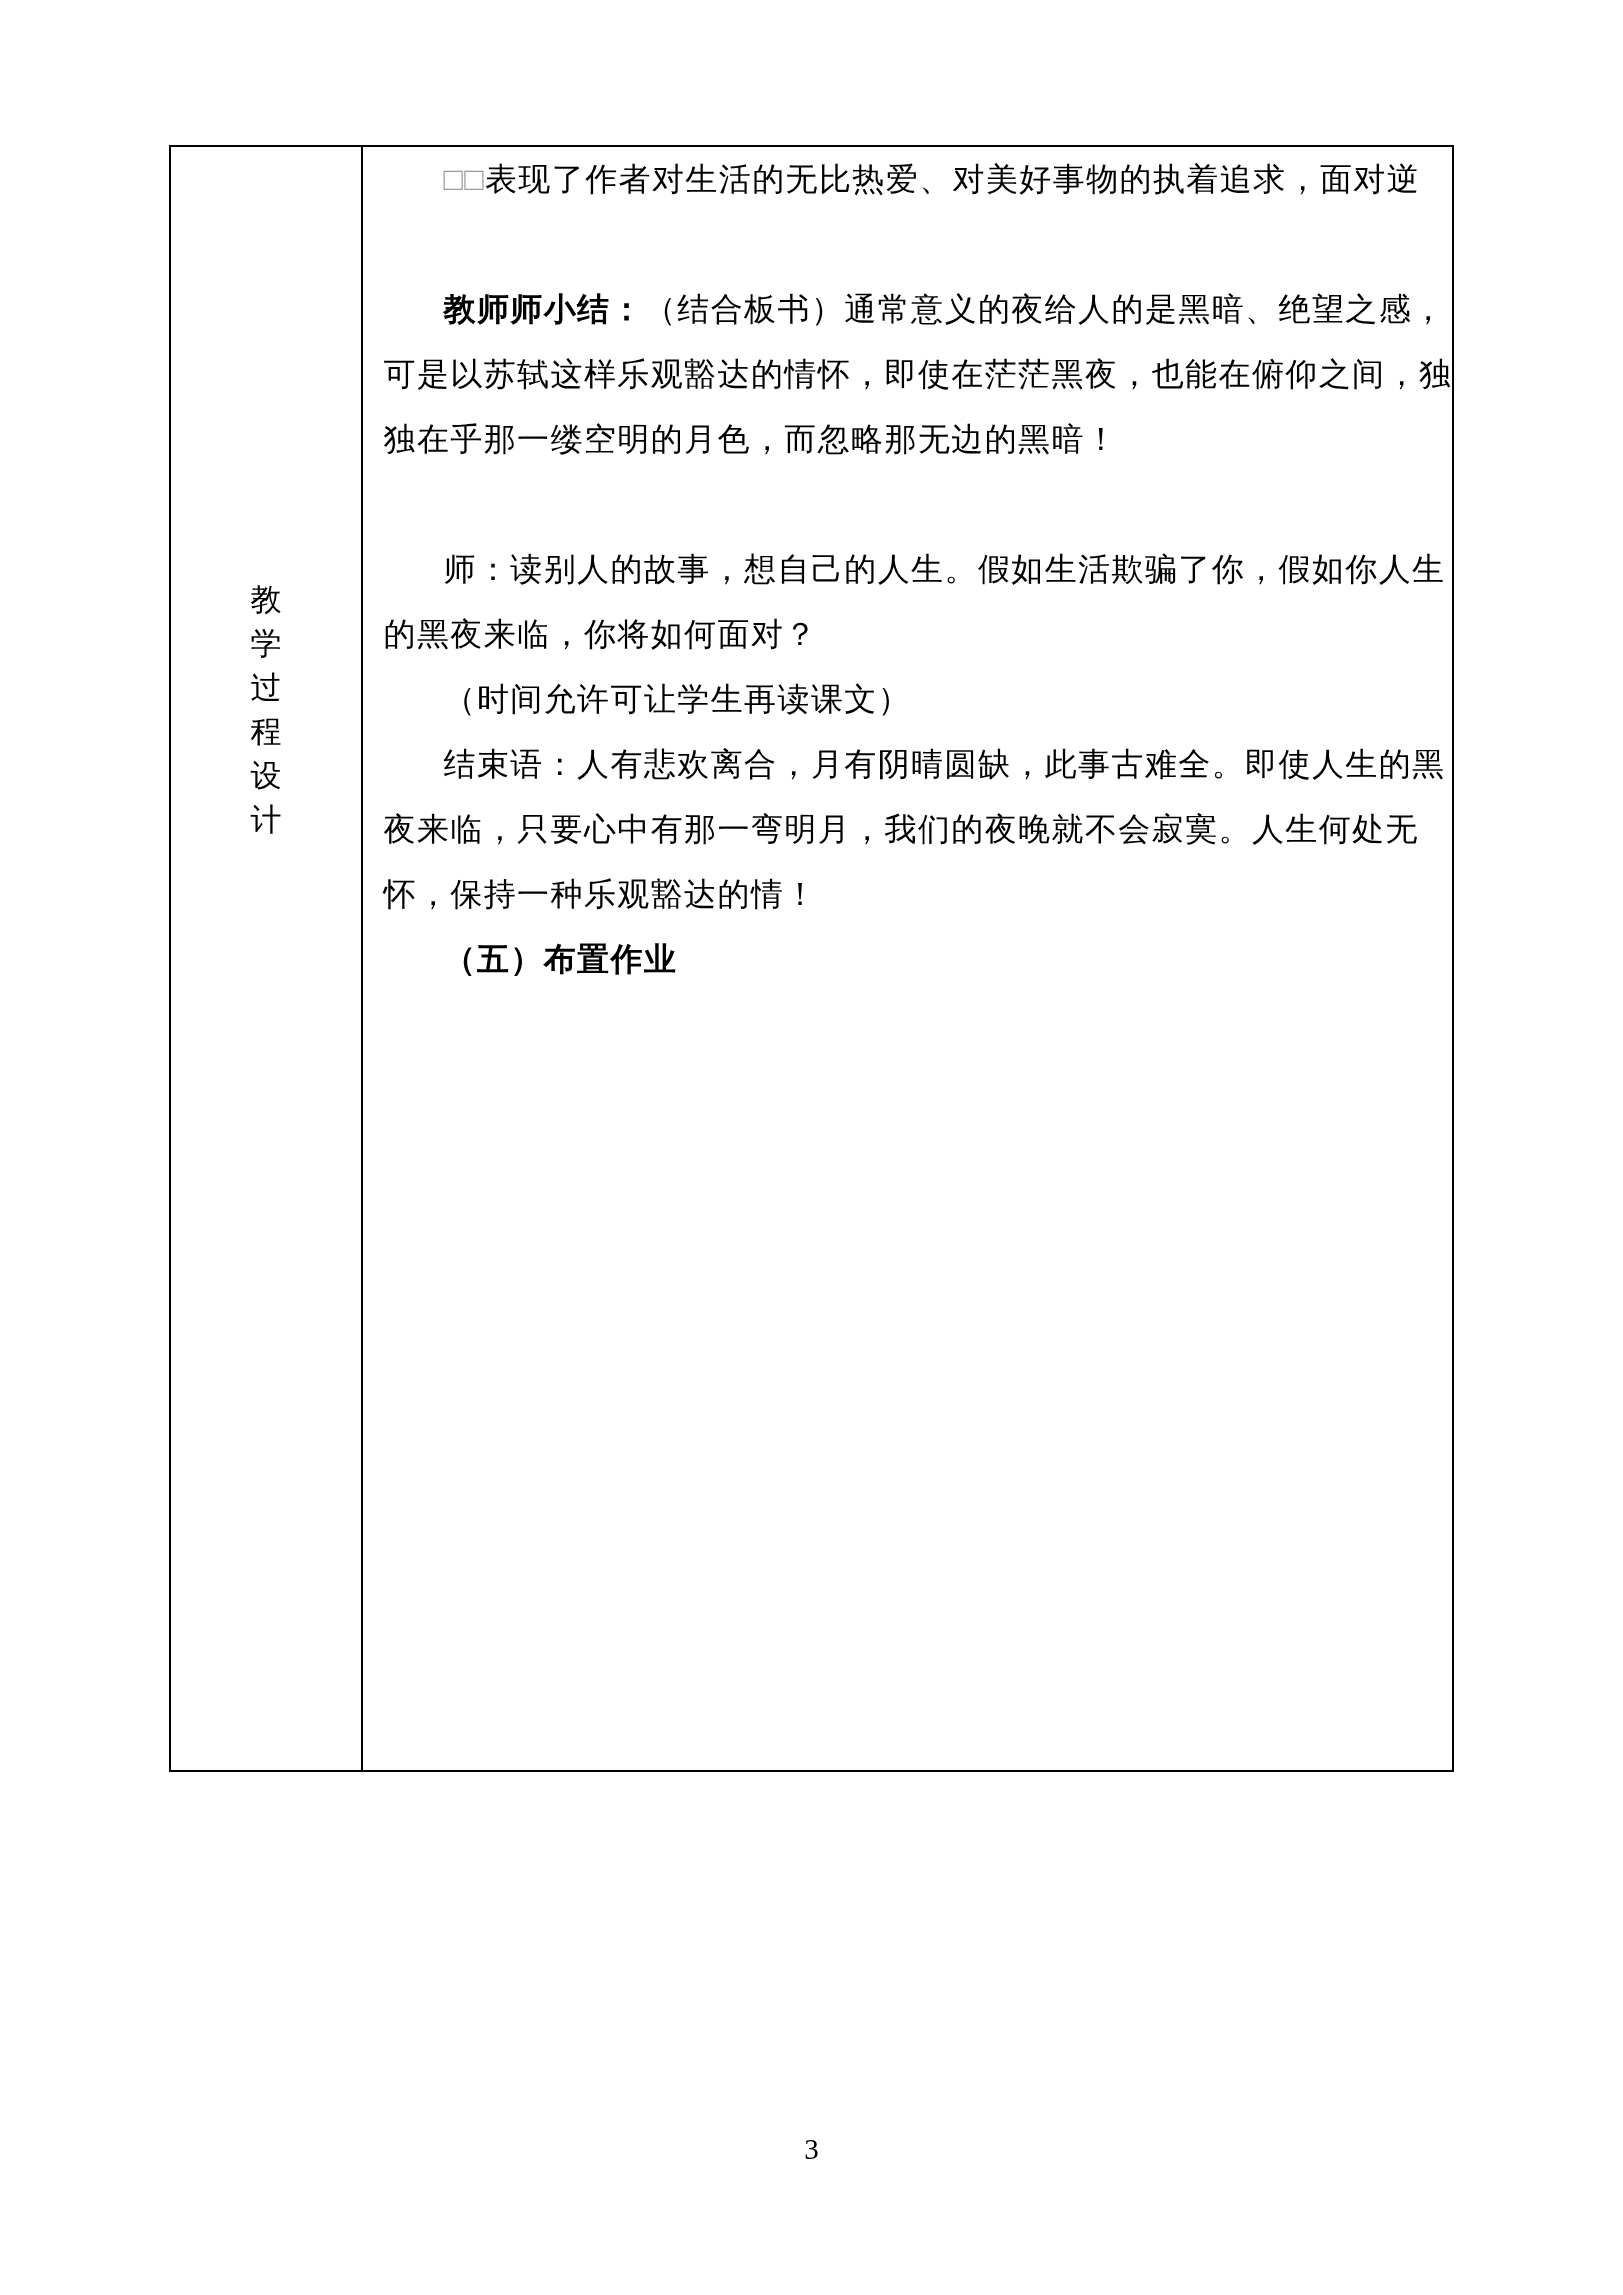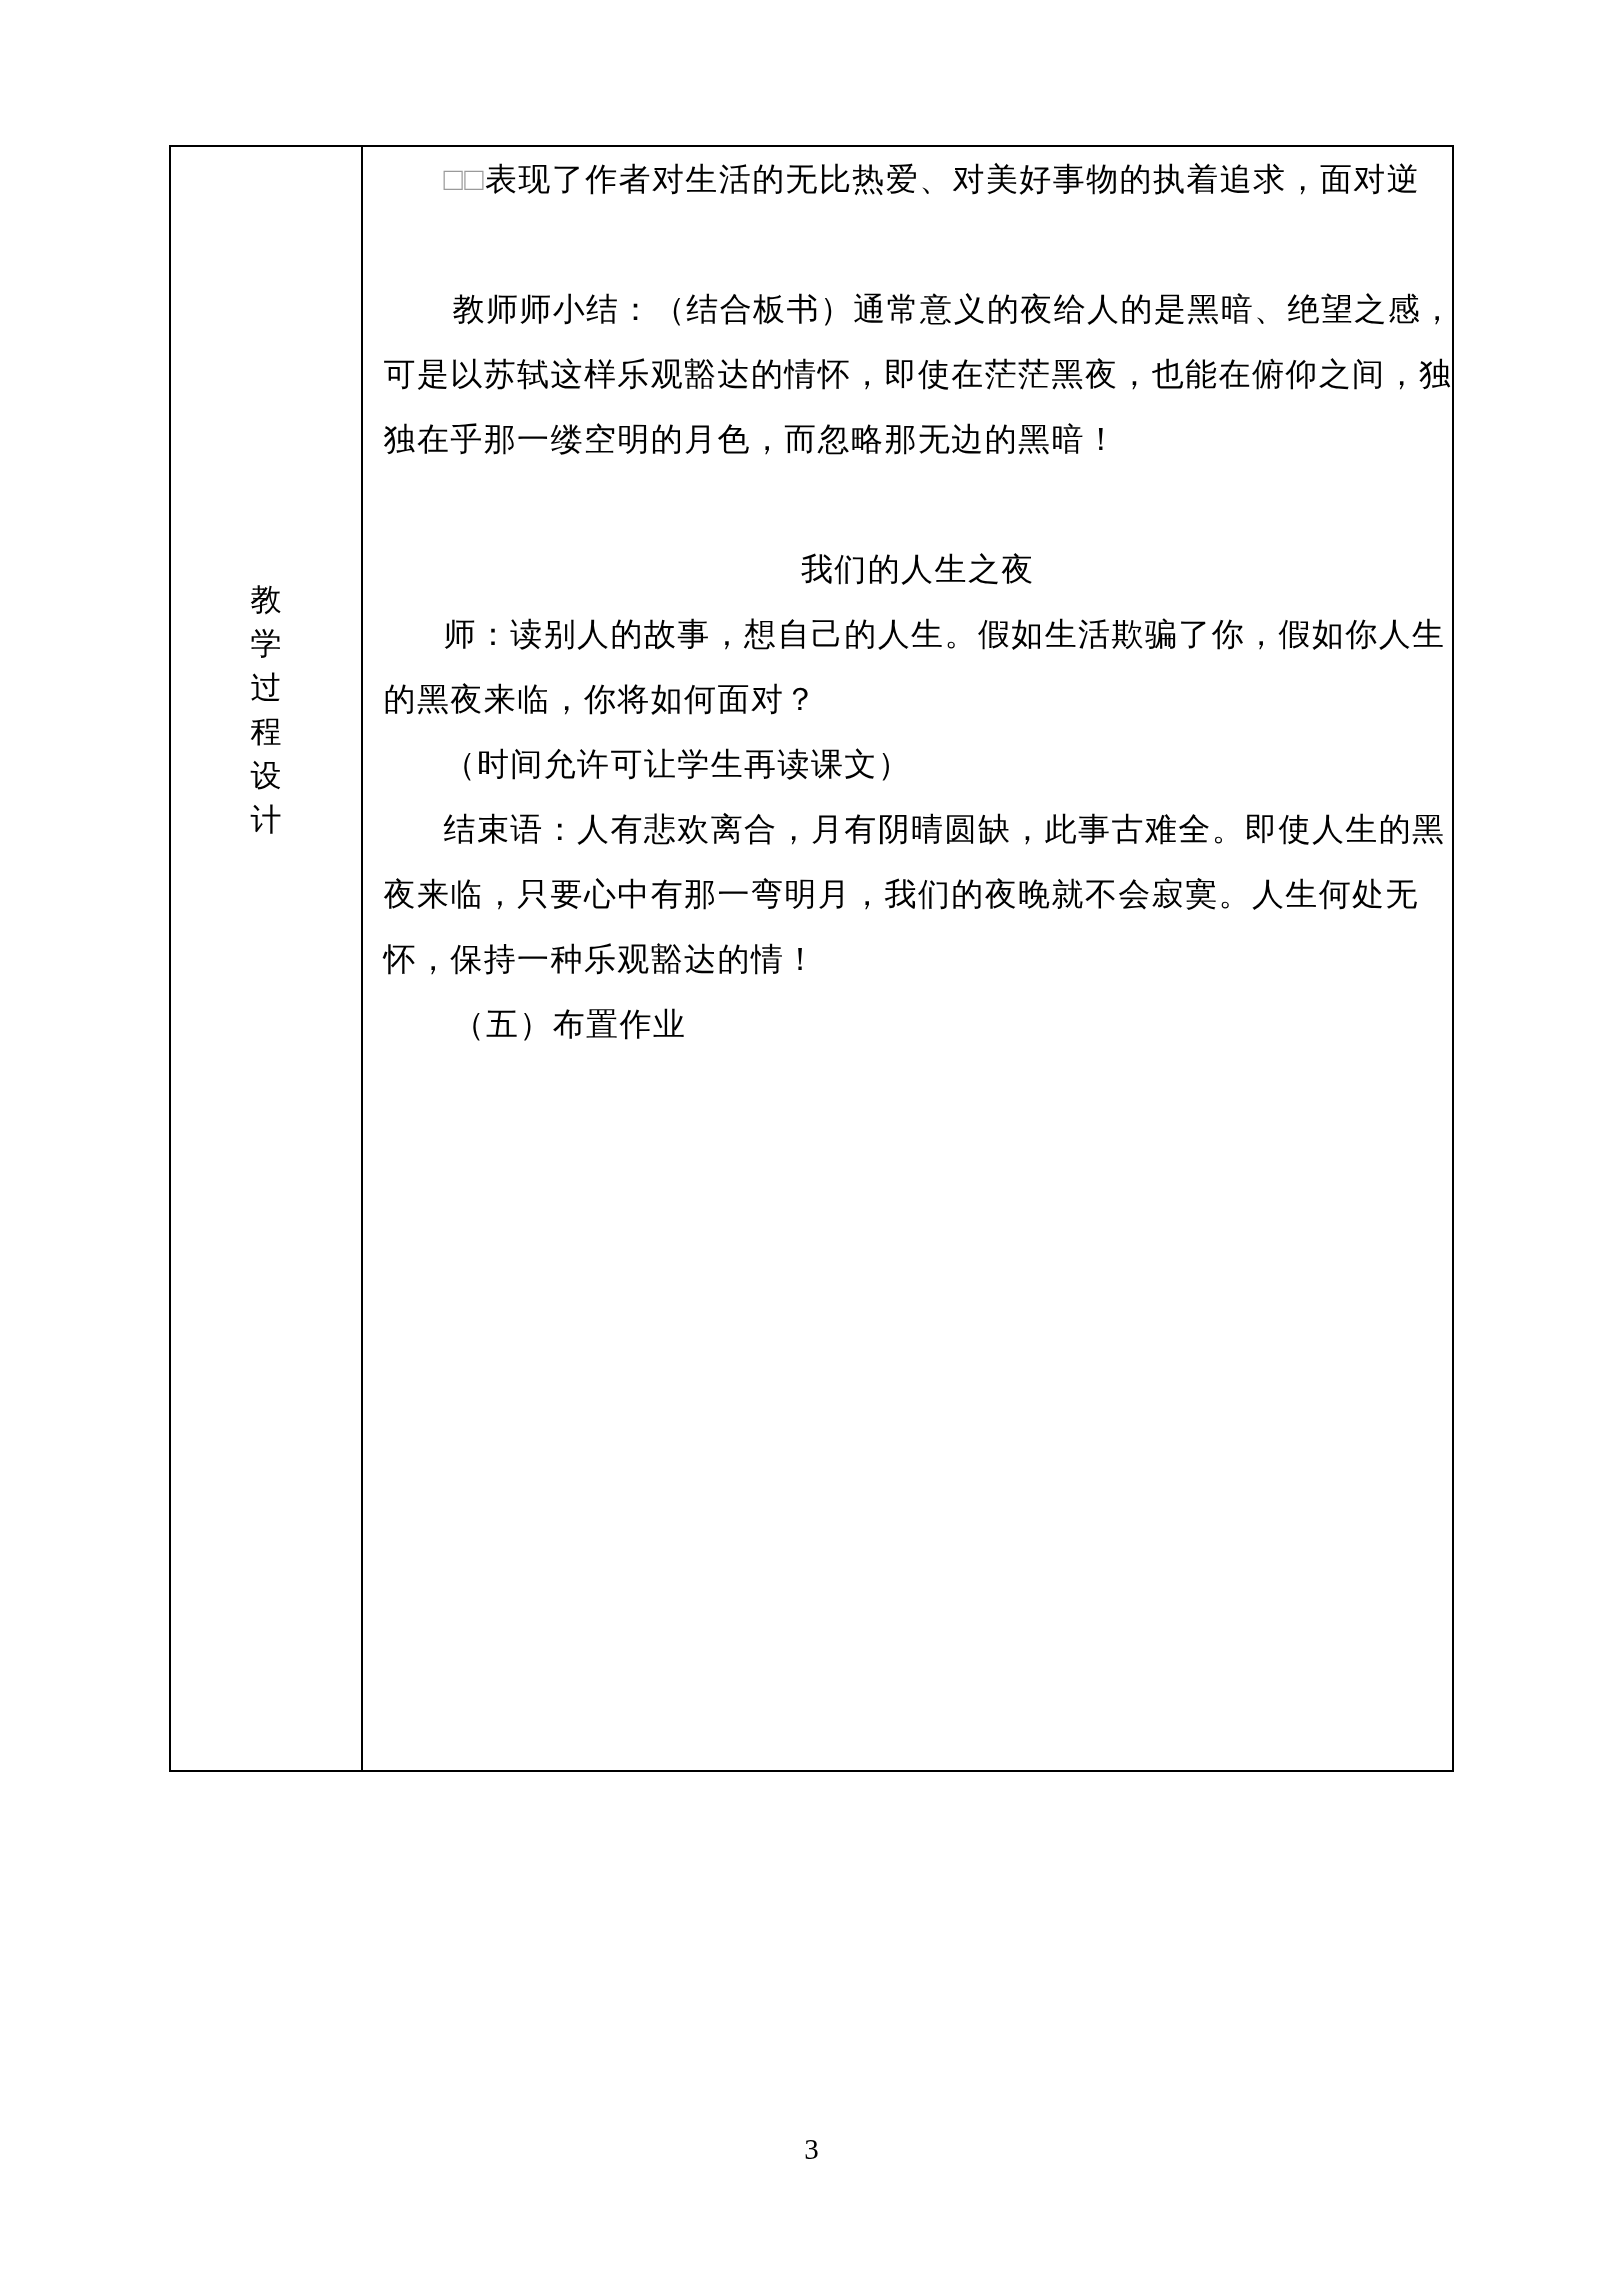--- a/index.html
+++ b/index.html
@@ -57,21 +57,21 @@
   .line {
     height: 65px;
     line-height: 65px;
     font-size: 32px;
     letter-spacing: 1.4px;
     white-space: nowrap;
     text-align: left;
   }
   .line.indent { text-indent: 60px; }
   .line.center { text-align: center; text-indent: 0; }
-  .line.bold, .bold { font-weight: normal; margin-left: 9px; }
+  .line.bold, .bold { font-weight: bold; }
   .gray { color: #9a9a9a; }
   .page-number {
     position: absolute;
     top: 2133px;
     left: 0;
     width: 100%;
     text-align: center;
     font-size: 29px;
     font-family: "Liberation Serif", "DejaVu Serif", serif;
   }
@@ -91,21 +91,20 @@
           <div class="vchar">计</div>
         </div>
     </div>
     <div class="right-cell">
         <div class="line indent"><span class="gray">□□</span>表现了作者对生活的无比热爱、对美好事物的执着追求，面对逆</div>
         <div class="line"></div>
         <div class="line indent"><span class="bold">教师师小结：</span>（结合板书）通常意义的夜给人的是黑暗、绝望之感，</div>
         <div class="line">可是以苏轼这样乐观豁达的情怀，即使在茫茫黑夜，也能在俯仰之间，独</div>
         <div class="line">独在乎那一缕空明的月色，而忽略那无边的黑暗！</div>
         <div class="line"></div>
-        <div class="line bold center">我们的人生之夜</div>
         <div class="line indent">师：读别人的故事，想自己的人生。假如生活欺骗了你，假如你人生</div>
         <div class="line">的黑夜来临，你将如何面对？</div>
         <div class="line indent">（时间允许可让学生再读课文）</div>
         <div class="line indent">结束语：人有悲欢离合，月有阴晴圆缺，此事古难全。即使人生的黑</div>
         <div class="line">夜来临，只要心中有那一弯明月，我们的夜晚就不会寂寞。人生何处无</div>
         <div class="line">怀，保持一种乐观豁达的情！</div>
         <div class="line indent bold">（五）布置作业</div>
       </div>
   </div>
   <div class="page-number">3</div>

